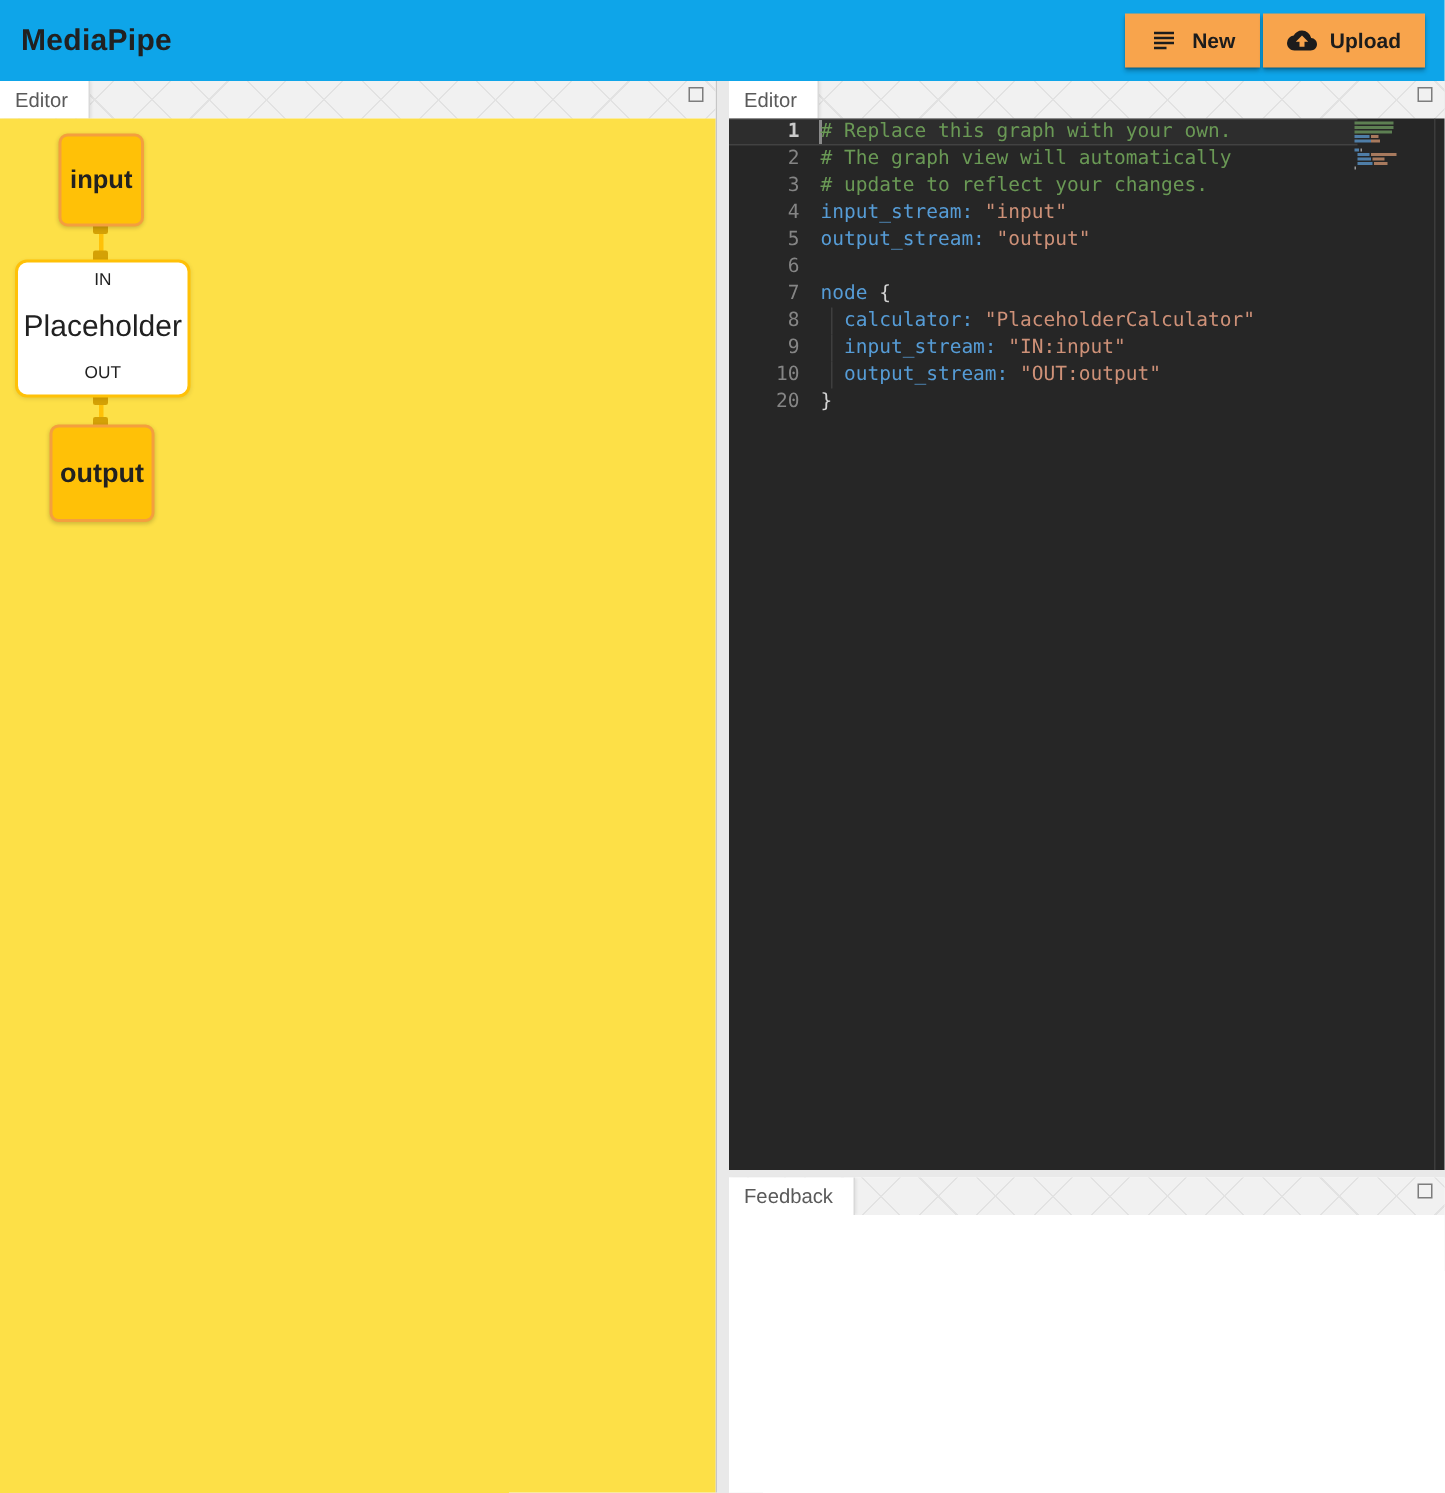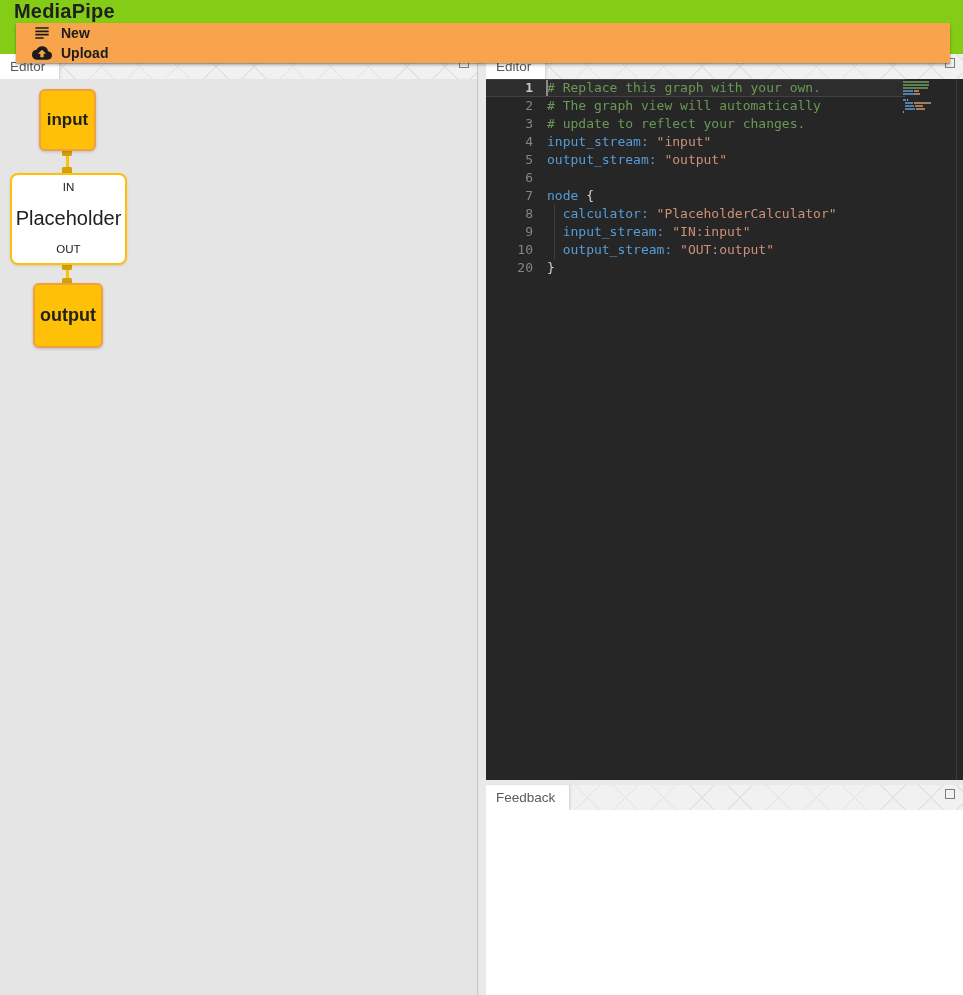--- a/index.html
+++ b/index.html
@@ -1,21 +1,21 @@
 <!DOCTYPE html>
 <html><head>
 <meta charset="utf-8">
 <style>
   * { margin:0; padding:0; box-sizing:border-box; }
   html,body { width:963px; height:995px; }
   body { font-family:"Liberation Sans", sans-serif; background:#e9e9e9; overflow:hidden; position:relative; }
 
   
-  .header { position:absolute; left:0; top:0; width:963px; height:54px; background:#84cc16;
-            display:flex; padding:0 13px 0 14px; z-index:5;flex-direction:column; }
+  .header { position:absolute; left:0; top:0; width:963px; height:54px; background:#0ea5e9;
+            display:flex; align-items:center; padding:0 13px 0 14px; z-index:5; }
   .app-title { font-size:20px; font-weight:700; color:#212121; letter-spacing:.2px; }
   .header .spacer { flex:1; }
   .hbtn { height:36px; background:#F8A44C; border:none; border-radius:0; display:flex; align-items:center;
           padding:0 16px; margin-left:2px; font-family:"Liberation Sans",sans-serif; font-size:14px; font-weight:700;
           color:#1c1c1c; cursor:pointer; box-shadow:0 2px 3px rgba(0,0,0,.28), 0 1px 1px rgba(0,0,0,.18); }
   .hbtn .icn { width:20px; height:20px; margin-right:9px; display:inline-block; }
   .hbtn svg { display:block; width:20px; height:20px; fill:#1c1c1c; }
 
   
   .tabstrip { height:25px; position:relative; background-color:#f1f1f1;
@@ -24,21 +24,21 @@
         repeating-linear-gradient(135deg, transparent 0 26px, #e2e2e2 26px 27px);
       display:flex; align-items:stretch; }
   .tab { background:#fff; padding:5px 14px 0 10px; font-size:13.5px; color:#5a5a5a;
          border-right:1px solid #d9d9d9; box-shadow:1px 0 2px rgba(0,0,0,.07); white-space:nowrap; }
   .win-icon { position:absolute; right:8px; top:4px; width:10px; height:10px;
               border:1.5px solid #7d7d7d; background:transparent; cursor:pointer; }
 
   
   .left-panel { position:absolute; left:0; top:54px; width:478px; bottom:0; background:#fff;
                 border-right:1px solid #c6c6c6; }
-  .graph-canvas { position:absolute; left:0; top:25px; right:0; bottom:0; background:#e5e5e5; }
+  .graph-canvas { position:absolute; left:0; top:25px; right:0; bottom:0; background:#fde047; }
 
   .stream-node { position:absolute; background:#FFC107; border:2px solid #F49F3E; border-radius:6px;
                  display:flex; align-items:center; justify-content:center;
                  font-weight:700; color:#212121; box-shadow:0 1px 3px rgba(0,0,0,.18); cursor:pointer; }
   .node-input  { left:39px; top:10px;  width:57px; height:62px; font-size:17px; }
   .node-output { left:33px; top:204px; width:70px; height:65px; font-size:18px; }
   .calc-node { position:absolute; left:10px; top:94px; width:117px; height:92px; background:#fff;
                border:2px solid #FFC107; border-radius:8px; display:flex; flex-direction:column;
                align-items:center; justify-content:space-between; padding:6px 0 8px;
                box-shadow:0 1px 3px rgba(0,0,0,.10); cursor:pointer; }

